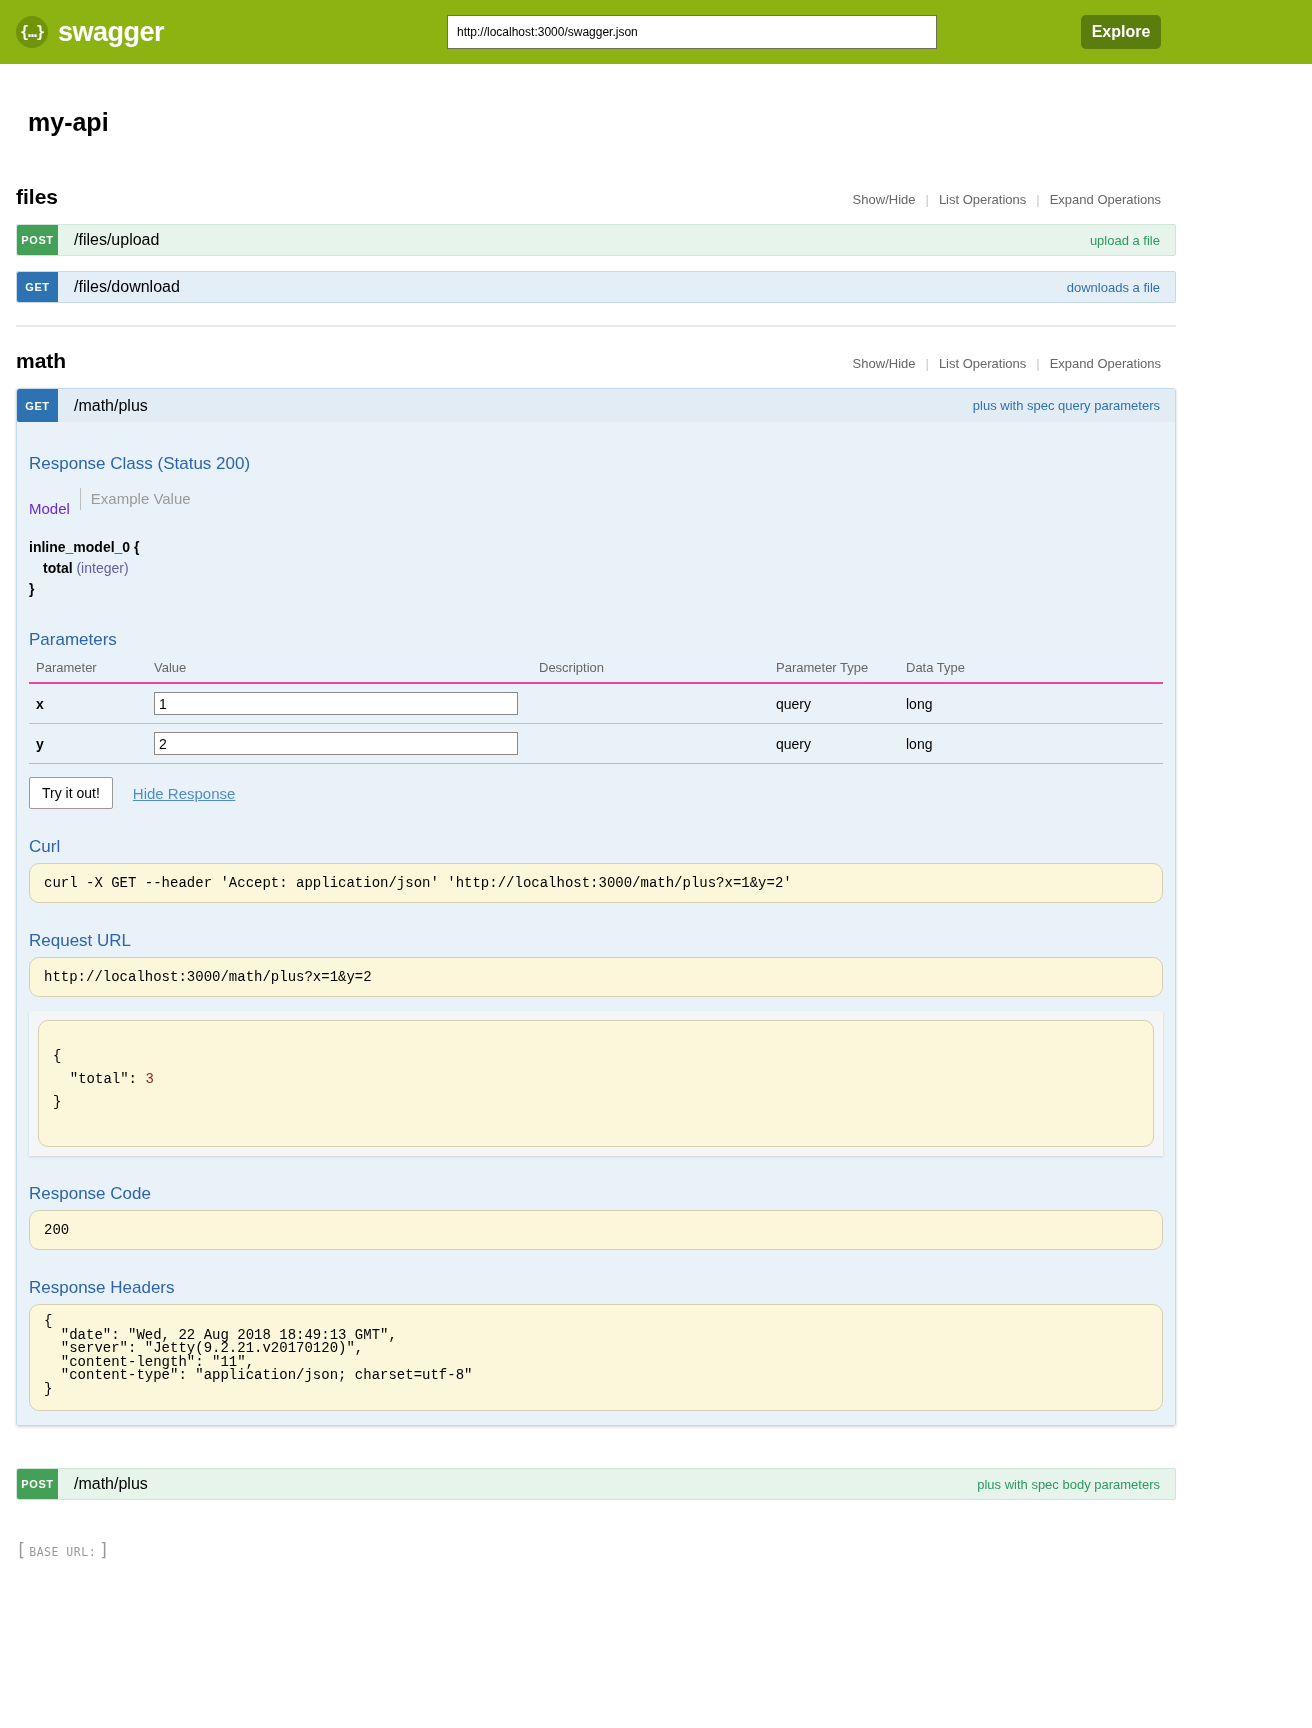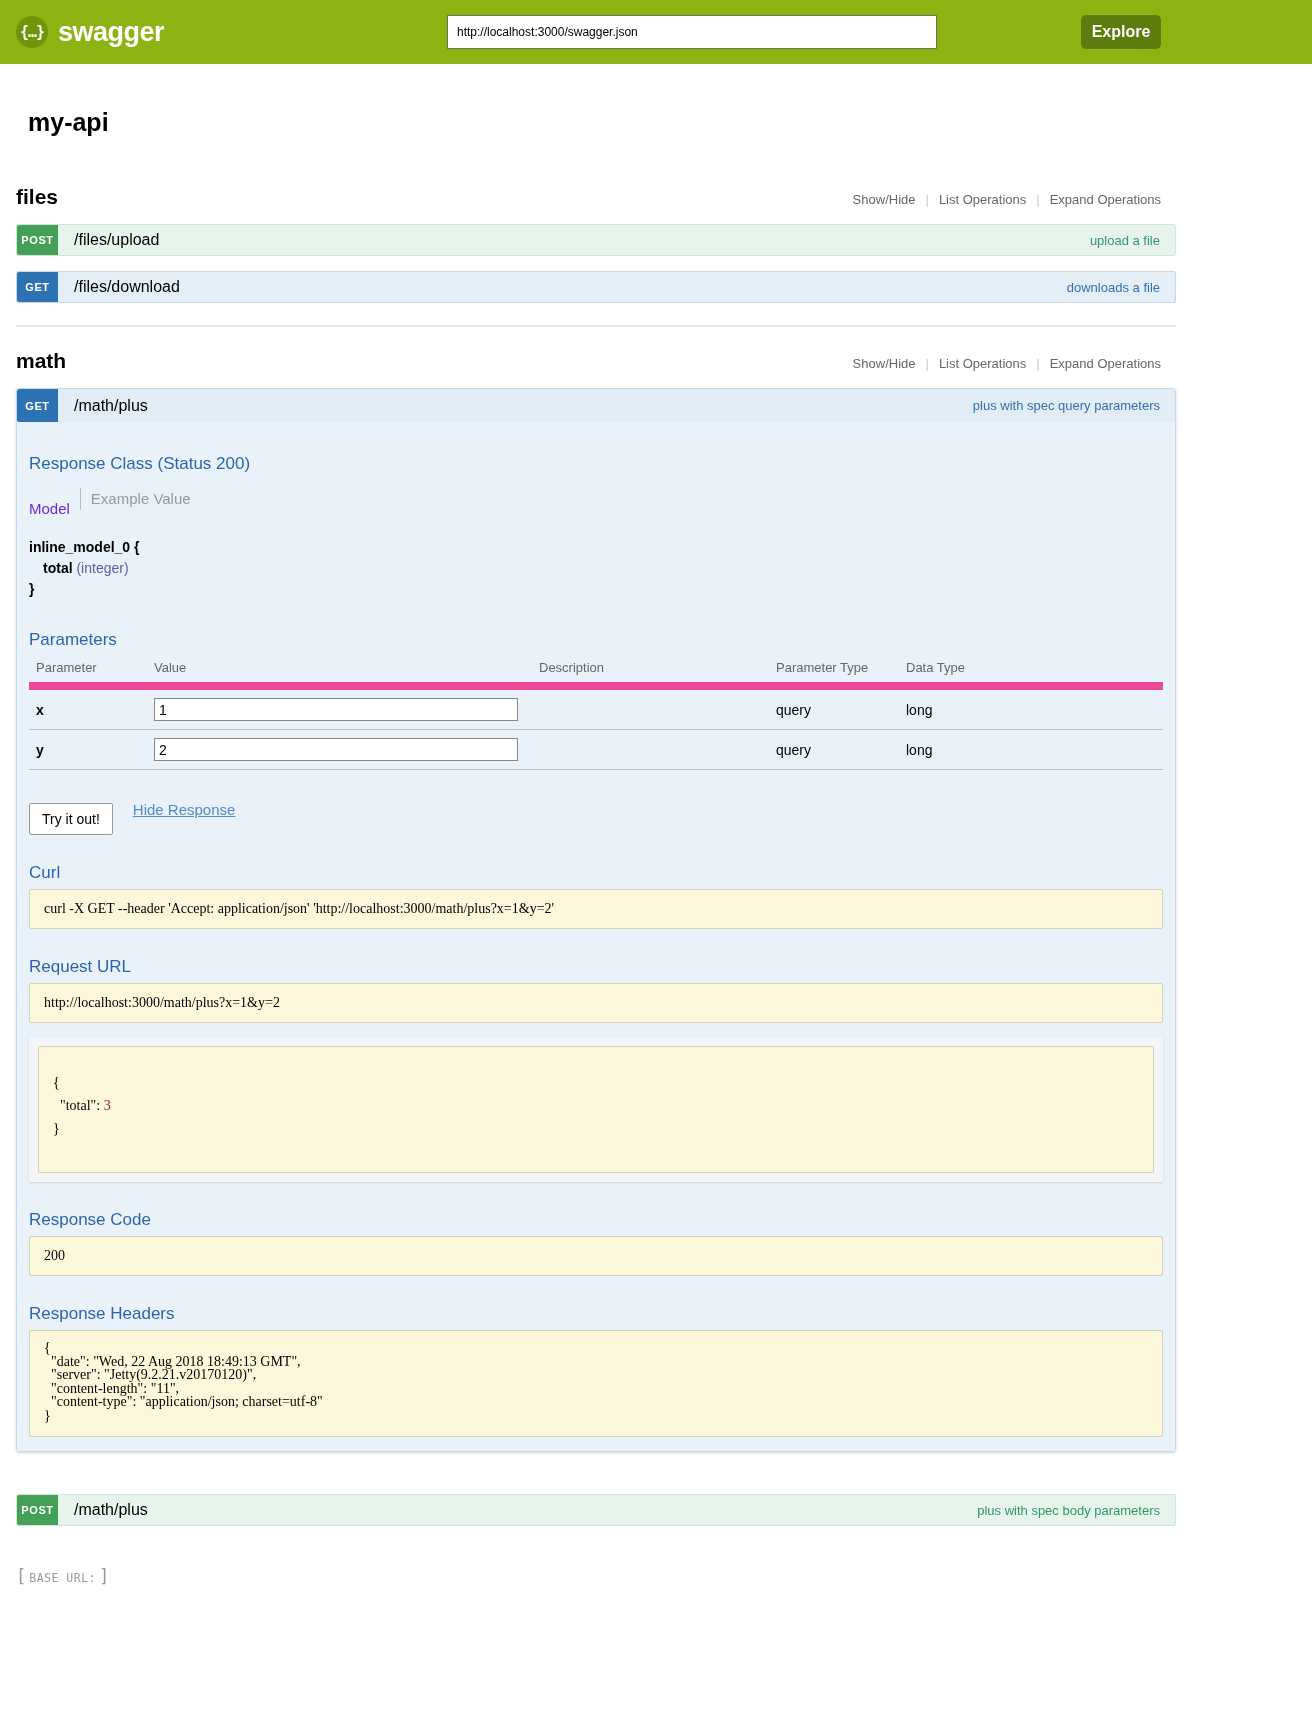--- a/index.html
+++ b/index.html
@@ -106,41 +106,41 @@
   .sel-arrows .up { border-bottom:5px solid #222; }
   .sel-arrows .down { border-top:5px solid #222; }
 
   table.params { width:100%; border-collapse:collapse; margin-top:6px; }
   table.params col.c1 { width:125px; }
   table.params col.c2 { width:385px; }
   table.params col.c3 { width:237px; }
   table.params col.c4 { width:130px; }
   table.params th {
     text-align:left; font-weight:normal; color:#666; font-size:13px;
-    padding:4px 0 7px 0; border-bottom:8px solid #ec4899;
+    padding:4px 0 7px 0; border-bottom:2px solid #ec4899;
   }
   table.params th:first-child, table.params td:first-child { padding-left:7px; }
   table.params td { font-size:14px; padding:8px 0; border-bottom:1px solid #c0c0c0; vertical-align:middle; }
   table.params tr:last-child td { border-bottom:1px solid #b9b9b9; }
   .param-name { font-weight:bold; }
   .param-input {
     width:364px; height:23px; border:1px solid #888; padding:1px 4px;
     font-size:14px; font-family:"Liberation Sans", sans-serif;
   }
 
   .try-row { display:flex; align-items:center; margin-top:13px; }
   .try-btn {
     background:#fff; border:1px solid #999; border-radius:2px;
-    font-size:14px; padding:7px 12px; cursor:pointer; color:#000;margin-top:20px;
+    font-size:14px; padding:7px 12px; cursor:pointer; color:#000;
   }
   .hide-response { margin-left:20px; font-size:15px; color:#4e8cca; text-decoration:underline; }
 
   .code-block {
-    background:#fcf6da; border:1px solid #d5d0b3; border-radius:2px;
-    font-family:Liberation Serif, serif; font-size:14px; color:#000;
+    background:#fcf6da; border:1px solid #d5d0b3; border-radius:10px;
+    font-family:Liberation Mono, monospace; font-size:14px; color:#000;
     padding:11px 14px; white-space:pre; overflow:hidden;
   }
   .rb-wrap {
     background:#f4f5f6; padding:9px; box-shadow:0 1px 2px rgba(0,0,0,0.12); margin-top:14px;
   }
   .rb-block { padding:24px 14px 32px 14px; line-height:23px; }
   .json-num { color:#8b2525; }
   .headers-block { line-height:0.97; padding:10px 14px 14px 14px; }
   .headers-block { font-size:14px; }
 

